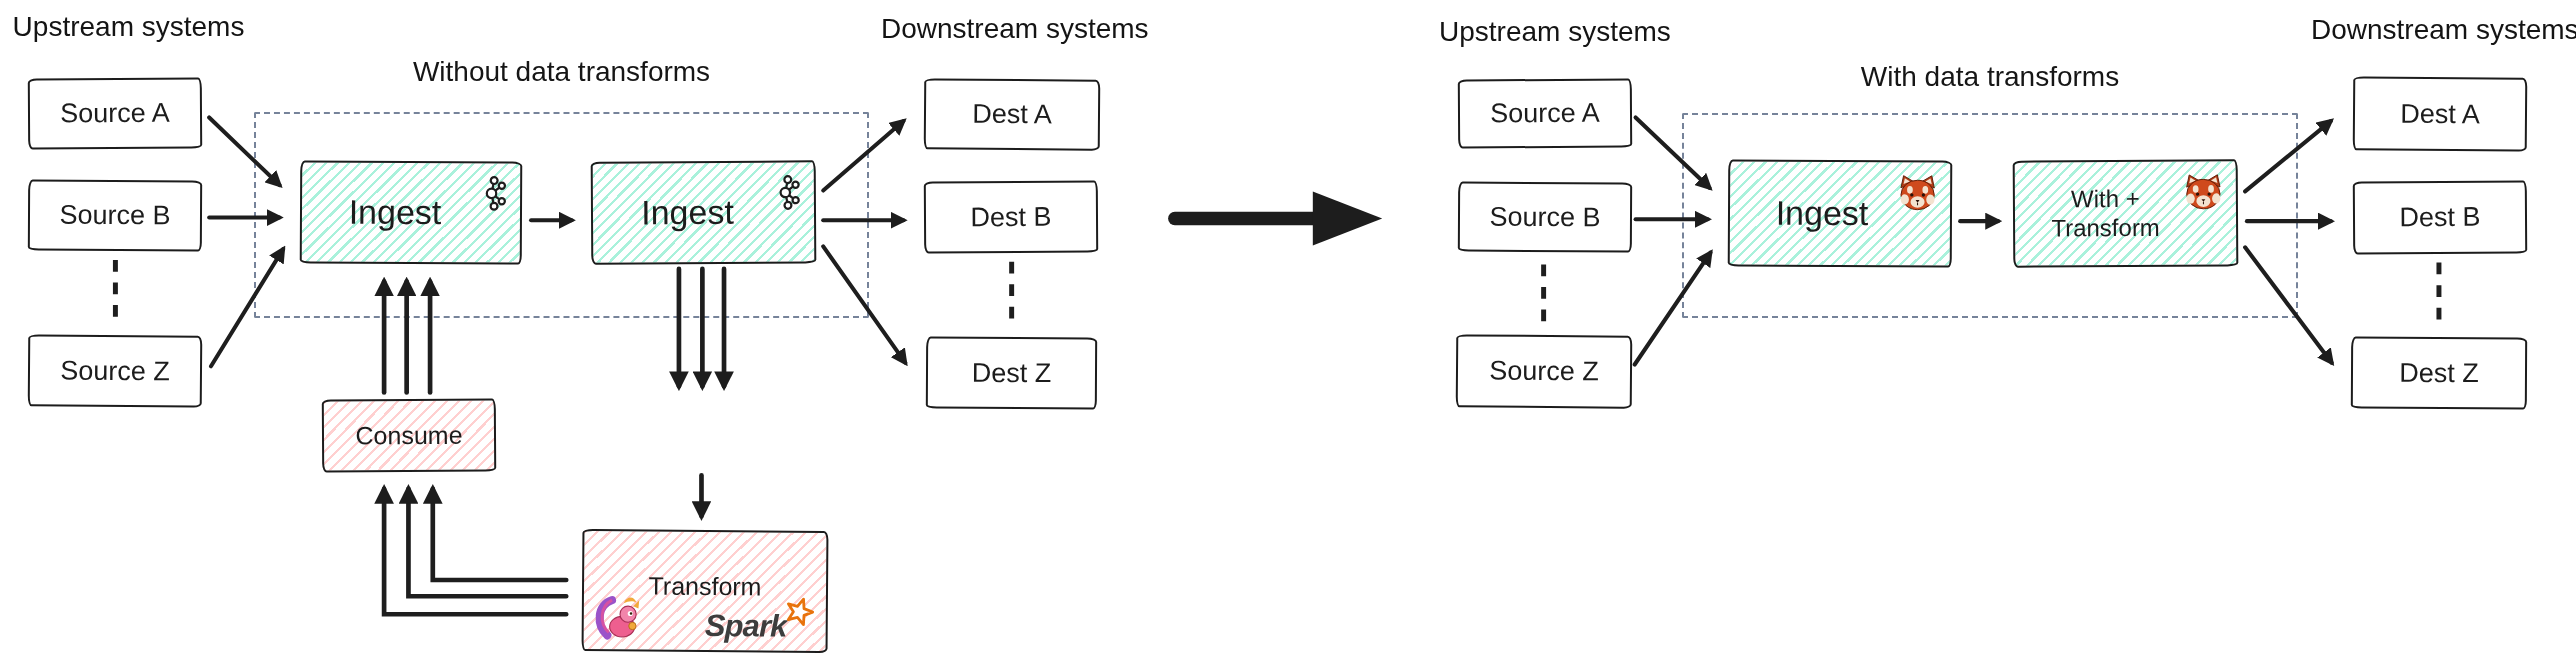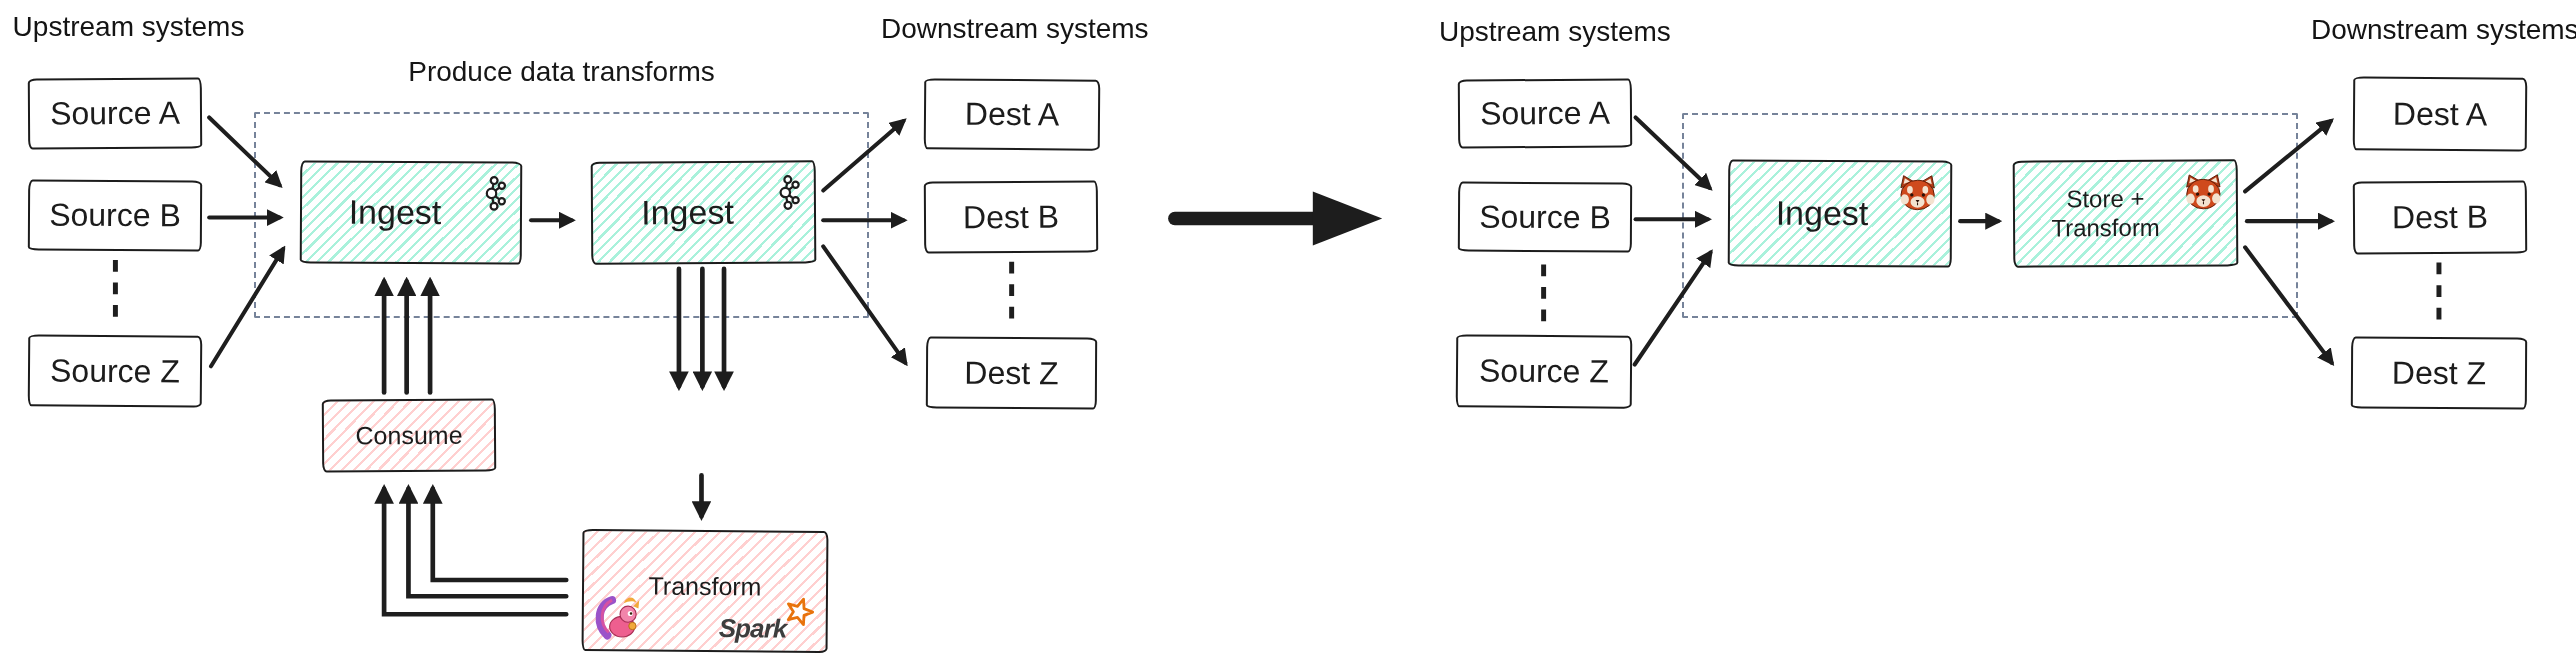--- a/index.html
+++ b/index.html
@@ -8,42 +8,42 @@
   .seclabel{position:absolute;font-size:28px;color:#141414;white-space:nowrap;z-index:3;}
   .title{position:absolute;font-size:28px;color:#161616;text-align:center;z-index:3;}
   .dashedrect{position:absolute;border:2.7px dashed var(--dashed-border,#76839a);z-index:1;border-radius:1.8px;}
   .node{position:absolute;display:flex;align-items:center;justify-content:center;
         background-color:#fff;border:2.7px solid var(--ink,#1e1e1e);z-index:2;}
   .sk1{border-radius:9px 3.6px 10.8px 4.5px / 4.5px 10.8px 3.6px 9px;transform:rotate(-0.35deg);}
   .sk2{border-radius:4.5px 10px 3.6px 10.8px / 10.8px 4.5px 9px 3.6px;transform:rotate(0.3deg);}
   .sk3{border-radius:10.8px 4.5px 8px 3.6px / 3.6px 9px 4.5px 10.8px;transform:rotate(0.45deg);}
   .hatch-teal{background-image:repeating-linear-gradient(135deg,var(--teal-hatch,rgba(99,230,190,.55)) 0 2.3px,rgba(0,0,0,0) 2.3px 8px);}
   .hatch-pink{background-image:repeating-linear-gradient(135deg,var(--pink-hatch,rgba(255,150,150,.45)) 0 2.2px,rgba(0,0,0,0) 2.2px 8.6px);}
-  .nlabel{font-size:32px;color:#1c1c1c;}
+  .nlabel{font-size:27px;color:#1c1c1c;}
   .biglabel{font-size:34px;color:#1c1c1c;text-align:right;}
   .mlabel{font-size:25px;color:#1c1c1c;}
   .stlines{display:flex;flex-direction:column;align-items:center;line-height:1.18;font-size:24px;padding-right:40px;}
   .cornericon{position:absolute;z-index:3;}
   .transform-label{position:absolute;top:40px;left:0;right:0;text-align:center;}
   .sparkmark{position:absolute;right:10.8px;bottom:3.6px;display:flex;align-items:flex-end;z-index:3;}
-  .sparktext{font-style:italic;font-weight:700;font-size:26px;letter-spacing:-0.9px;color:#3d3d3d;line-height:1;padding-bottom:5.4px;text-align:center;}
+  .sparktext{font-style:italic;font-weight:700;font-size:31px;letter-spacing:-0.9px;color:#3d3d3d;line-height:1;padding-bottom:5.4px;text-align:center;}
   .connectors{position:absolute;left:0;top:0;z-index:5;pointer-events:none;}
   .arrow{stroke:#1e1e1e;stroke-width:4.5;fill:none;stroke-linecap:round;marker-end:url(#ah);}
   .thick{stroke-width:5.2;}
   .dotline{stroke:#1e1e1e;stroke-width:5.5;fill:none;stroke-dasharray:13 12;}
   .bigshaft{stroke:#1d1d1d;stroke-width:15;stroke-linecap:round;fill:none;}
 </style>
 </head>
 <body>
 
 <div class="canvas">
 
   <div class="seclabel" style="left:12.6px;top:10.8px;">Upstream systems</div>
   <div class="seclabel" style="left:881px;top:12.6px;">Downstream systems</div>
-  <div class="title" style="left:254px;top:56px;width:615px;">Produce data transforms</div>
+  <div class="title" style="left:254px;top:56px;width:615px;">Without data transforms</div>
 
   <div class="dashedrect" style="left:254px;top:112px;width:615px;height:206px;"></div>
 
   <div class="node sk1" style="left:28px;top:78px;width:174px;height:71px;">
     <span class="nlabel">Source A</span>
   </div>
   <div class="node sk2" style="left:28px;top:180px;width:174px;height:71px;">
     <span class="nlabel">Source B</span>
   </div>
   <div class="node sk3" style="left:28px;top:335px;width:174px;height:72px;">
@@ -122,20 +122,21 @@
       <span style="transform:translateY(-16px) rotate(18deg);margin-left:-3.6px;">
         <svg viewBox="0 0 24 24" width="32" height="32">
           <path d="M12 2 L14.6 8.6 L21.6 9 L16.2 13.4 L18 20.2 L12 16.4 L6 20.2 L7.8 13.4 L2.4 9 L9.4 8.6 Z" fill="#ffffff" stroke="#e8730c" stroke-width="2.1" stroke-linejoin="round"></path>
         </svg>
       </span>
     </span>
   </div>
 
   <div class="seclabel" style="left:1439px;top:16px;">Upstream systems</div>
   <div class="seclabel" style="left:2311px;top:14.4px;">Downstream systems</div>
+  <div class="title" style="left:1682px;top:61px;width:616px;">With data transforms</div>
 
   <div class="dashedrect" style="left:1682px;top:113px;width:616px;height:205px;"></div>
 
   <div class="node sk1" style="left:1458px;top:79px;width:174px;height:69px;">
     <span class="nlabel">Source A</span>
   </div>
   <div class="node sk2" style="left:1458px;top:182px;width:174px;height:70px;">
     <span class="nlabel">Source B</span>
   </div>
   <div class="node sk3" style="left:1456px;top:335px;width:176px;height:73px;">
@@ -159,21 +160,21 @@
         <circle cx="23" cy="33" r="2.6" fill="#2b1107"></circle>
           <circle cx="41" cy="33" r="2.6" fill="#2b1107"></circle>
         <path d="M29 41 L35 41 L32 45 Z" fill="#2b1107"></path>
           <path d="M32 45 L32 49" stroke="#2b1107" stroke-width="1.6"></path>
       </svg>
     </span>
   </div>
 
   <div class="node sk1 hatch-teal" style="left:2013px;top:160px;width:225px;height:107px;">
     <span class="stlines">
-      <span>Store +</span>
+      <span>With +</span>
       <span>Transform</span>
     </span>
     <span class="cornericon" style="right:11.7px;top:10.8px;">
       <svg viewBox="0 0 64 58" width="41" height="38">
         <path d="M6 22 L10 3 L27 13 Z" fill="#b23c16" stroke="#5e1c07" stroke-width="1.5"></path>
         <path d="M58 22 L54 3 L37 13 Z" fill="#b23c16" stroke="#5e1c07" stroke-width="1.5"></path>
         <path d="M10 16 L12 7 L20 12 Z" fill="#f3e2cf"></path>
           <path d="M54 16 L52 7 L44 12 Z" fill="#f3e2cf"></path>
         <ellipse cx="32" cy="33" rx="26" ry="23" fill="#cf4a1d" stroke="#5e1c07" stroke-width="1.5"></ellipse>
         <ellipse cx="20" cy="25" rx="4.5" ry="6" fill="#f3e2cf"></ellipse>

